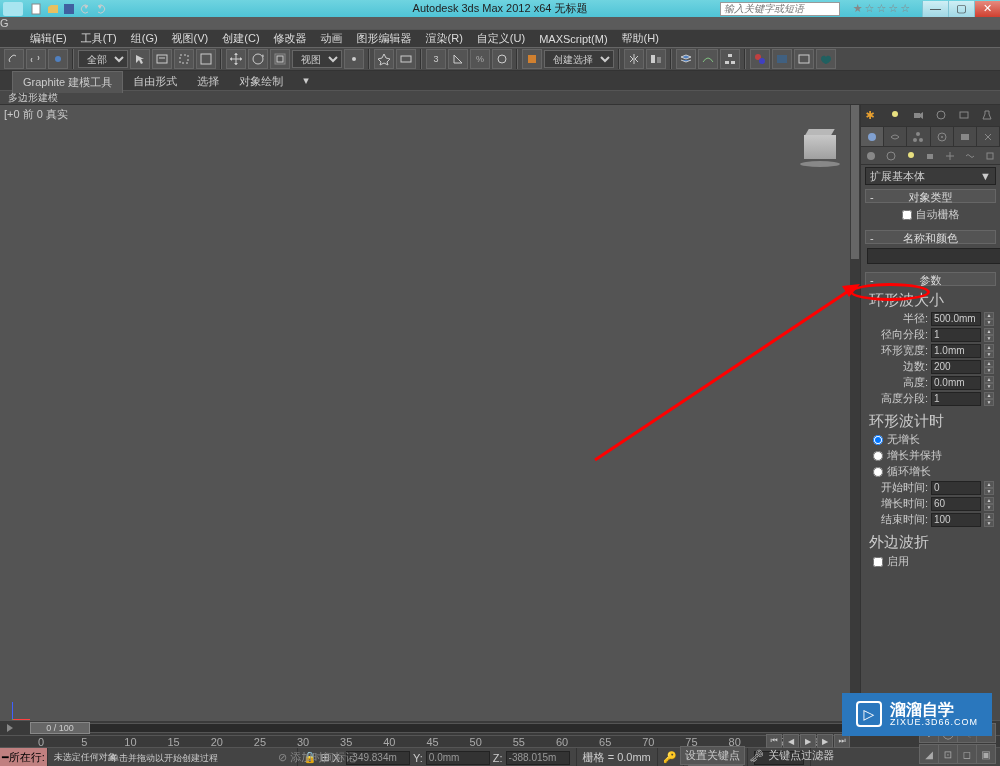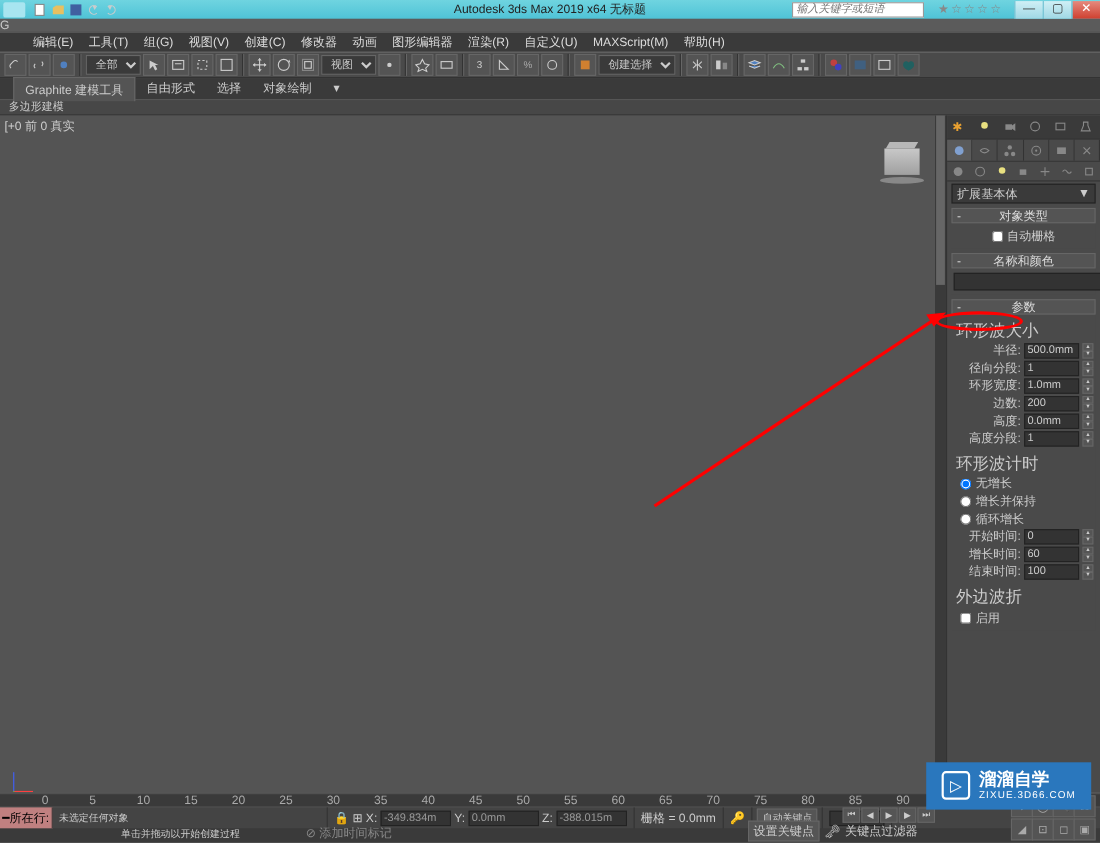--- a/index.html
+++ b/index.html
@@ -20,21 +20,21 @@
 
 .menubar { height: 18px; background: #3a3a3a; display: flex; align-items: center; padding-left: 30px; gap: 14px; color: #ddd; font-size: 11px; border-top: 1px solid #555; }
 
 
 .maintoolbar { height: 24px; background: #4a4a4a; border-top: 1px solid #666; border-bottom: 1px solid #333; display: flex; align-items: center; padding: 0 4px; gap: 2px; }
 .tbtn { width: 20px; height: 20px; background: #545454; border: 1px solid #666; display: inline-flex; align-items: center; justify-content: center; color: #aaa; font-size: 10px; }
 .tsep { width: 2px; height: 20px; border-left: 1px solid #333; border-right: 1px solid #666; margin: 0 2px; }
 .tselect { height: 18px; background: #3a3a3a; border: 1px solid #666; color: #ccc; padding: 0 4px; font-size: 10px; }
 
 
-.ribbontabs { height: 20px; background: #3a3a3a; display: flex; align-items: center; padding-left: 12px; border-bottom: 1px solid #555; }
+.ribbontabs { height: 20px; background: #3a3a3a; display: flex; align-items: flex-start; padding-left: 12px; border-bottom: 1px solid #555; }
 .ribtab { padding: 3px 10px; font-size: 11px; color: #ccc; }
 .ribtab.active { background: #545454; border: 1px solid #666; border-bottom: none; }
 .ribbonbody { height: 14px; background: #474747; border-bottom: 1px solid #333; padding: 0 8px; color: #ccc; font-size: 10px; line-height: 14px; }
 
 
 .mainarea { display: flex; height: calc(766px - 17px - 18px - 24px - 20px - 14px - 46px); }
 .viewport-region { flex: 1; position: relative; background: #545454; }
 .viewport-label { position: absolute; top: 2px; left: 4px; font-size: 11px; color: #ccc; }
 .viewcube { position: absolute; top: 30px; right: 20px; width: 40px; height: 36px; }
 .viewcube .cube { width: 32px; height: 24px; background: linear-gradient(#c8c8c8,#a0a0a0); margin: 0 auto; position: relative; }
@@ -134,21 +134,21 @@
           <path d="M6 3 L10 4 L8 7 Z" fill="#ccc"></path>
         </svg>
       </span>
     <span>
         <svg width="14" height="14">
           <path d="M4 4 A4 4 0 1 1 4 10" fill="none" stroke="#ccc"></path>
           <path d="M8 3 L4 4 L6 7 Z" fill="#ccc"></path>
         </svg>
       </span>
   </div>
-  <div class="title">Autodesk 3ds Max 2019 x64   无标题</div>
+  <div class="title">Autodesk 3ds Max 2012 x64   无标题</div>
   <input class="search" placeholder="输入关键字或短语" style="">
   <div class="star-bar">
     <span>★</span>
     <span>☆</span>
     <span>☆</span>
     <span>☆</span>
     <span>☆</span>
   </div>
   <div class="winbtns">
     <span>—</span>
@@ -581,20 +581,27 @@
   </div>
 </div>
 
 <div class="red-oval" style="top:283px; left:850px; width:80px; height:18px;"></div>
 <svg class="red-arrow" style="top:280px; left:590px; width:270px; height:190px;">
   <line x1="260" y1="10" x2="5" y2="180" stroke="#ff0000" stroke-width="3"></line>
   <polygon points="270,4 252,6 259,17" fill="#ff0000"></polygon>
 </svg>
 
 <div class="bottom">
+  <div class="timeline">
+    <svg width="18" height="14" style="margin-left:4px">
+        <path d="M3 3 L9 7 L3 11 Z" fill="#888"></path>
+      </svg>
+    <div class="slider-track"></div>
+    <div class="slider-thumb">0 / 100</div>
+  </div>
   <div class="timeruler" id="timeruler">
       <div class="tick" style="left: 38px;">0</div>
       <div class="tick" style="left: 81.1579px;">5</div>
       <div class="tick" style="left: 124.316px;">10</div>
       <div class="tick" style="left: 167.474px;">15</div>
       <div class="tick" style="left: 210.632px;">20</div>
       <div class="tick" style="left: 253.789px;">25</div>
       <div class="tick" style="left: 296.947px;">30</div>
       <div class="tick" style="left: 340.105px;">35</div>
       <div class="tick" style="left: 383.263px;">40</div>

